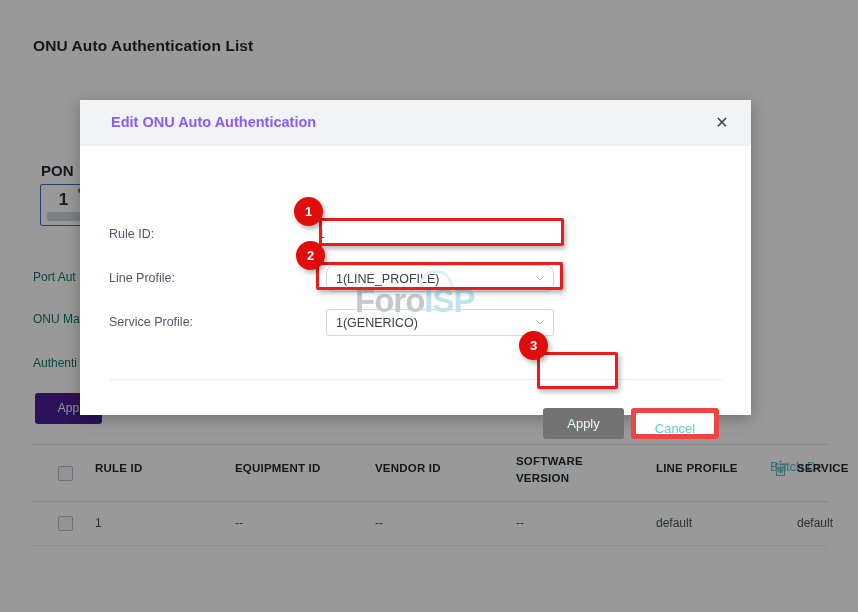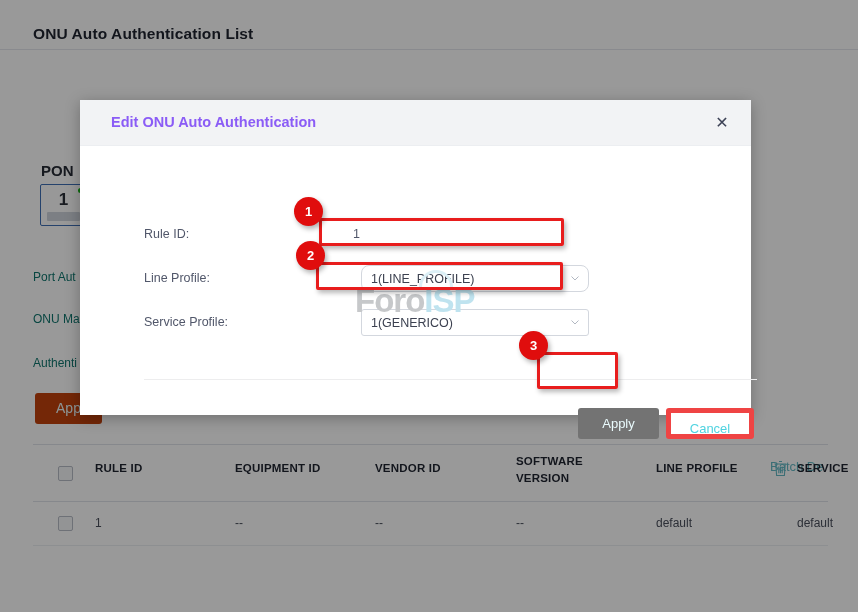--- a/index.html
+++ b/index.html
@@ -8,21 +8,21 @@
     font-family: "Liberation Sans", sans-serif;
     background: #ffffff;
     overflow: hidden;
   }
   #root { position: relative; width: 858px; height: 612px; background:#fff; }
 
   
   .page { position:absolute; inset:0; background:#ffffff; }
 
   .page-header {
-    position:absolute; left:0; top:4px; width:858px; height:46px;
+    position:absolute; left:0; top:16px; width:858px; height:46px;
     border-bottom:1px solid #e4e7ed; background:#fff;
   }
   .page-title {
     position:absolute; left:33px; top:21px;
     font-size:15.5px; font-weight:bold; color:#1f2430; letter-spacing:.1px;
   }
 
   .page-body { position:absolute; left:0; top:59px; width:858px; height:553px; background:#fff; }
 
   .pon-label {
@@ -47,22 +47,22 @@
     border-radius:50%; background:#13b413;
   }
 
   .field-row { position:absolute; left:33px; font-size:12px; color:#0f766e; white-space:nowrap; }
   .r1 { top:211px; }
   .r2 { top:253px; }
   .r3 { top:297px; }
 
   .bg-apply {
     position:absolute; left:35px; top:334px; width:67px; height:31px;
-    background:#c2410c; border-radius:3px; color:#e9f7f8;
-    font-size:14px; line-height:31px; text-align:center;
+    background:#4c1d95; border-radius:3px; color:#e9f7f8;
+    font-size:12px; line-height:31px; text-align:center;
   }
 
   .batch-delete {
     position:absolute; left:770px; top:400px;
     font-size:13px; color:#63b8c4; white-space:nowrap;
   }
   .trash-icon { position:absolute; left:773px; top:401px; width:15px; height:17px; }
 
   
   .table-wrap { position:absolute; left:33px; top:385px; width:795px; }
@@ -96,21 +96,21 @@
   }
   .modal-title {
     position:absolute; left:31px; top:14px;
     font-size:14.5px; font-weight:bold; color:#8b5cf6;
   }
   .modal-close {
     position:absolute; right:19px; top:13px; width:20px; height:20px;
     color:#3d4256; font-size:16px; line-height:20px; text-align:center; cursor:pointer;
   }
 
-  .modal-body { position:absolute; left:0; top:46px; width:671px; height:269px;margin-left:35px; }
+  .modal-body { position:absolute; left:0; top:46px; width:671px; height:269px; }
 
   .m-label { position:absolute; left:29px; font-size:12.5px; color:#51576a; }
   .m-l1 { top:81px; }
   .m-l2 { top:125px; }
   .m-l3 { top:169px; }
 
   .m-ruleid { position:absolute; left:238px; top:81px; font-size:12.5px; color:#51576a; }
 
   .sel {
     position:absolute; left:246px; width:228px; height:27px;

